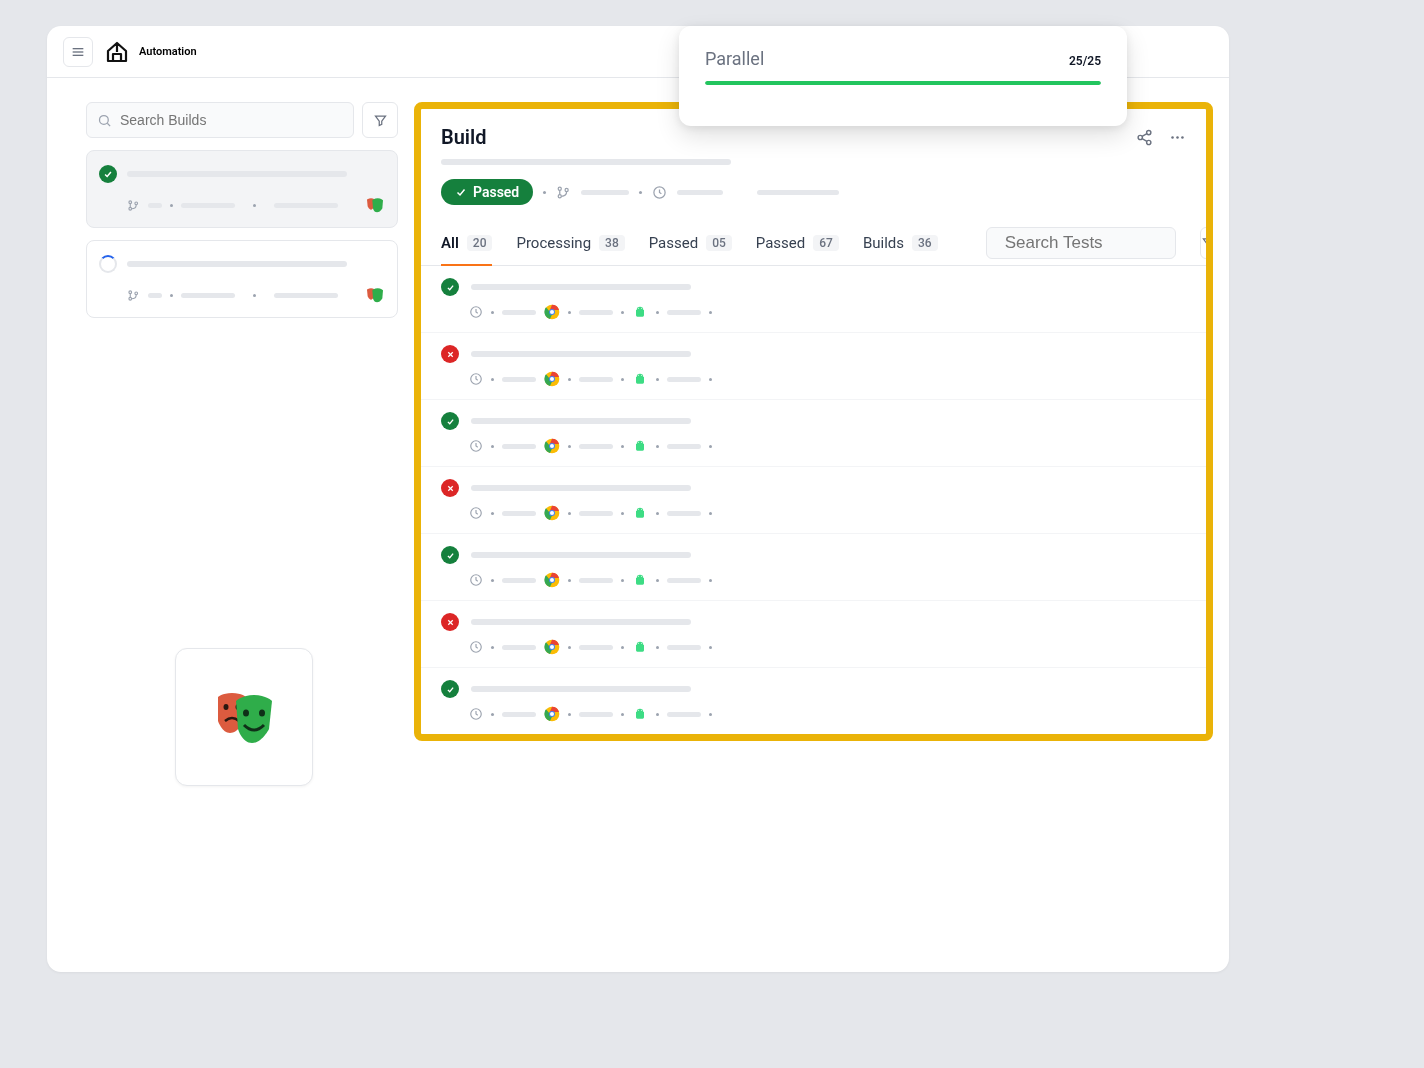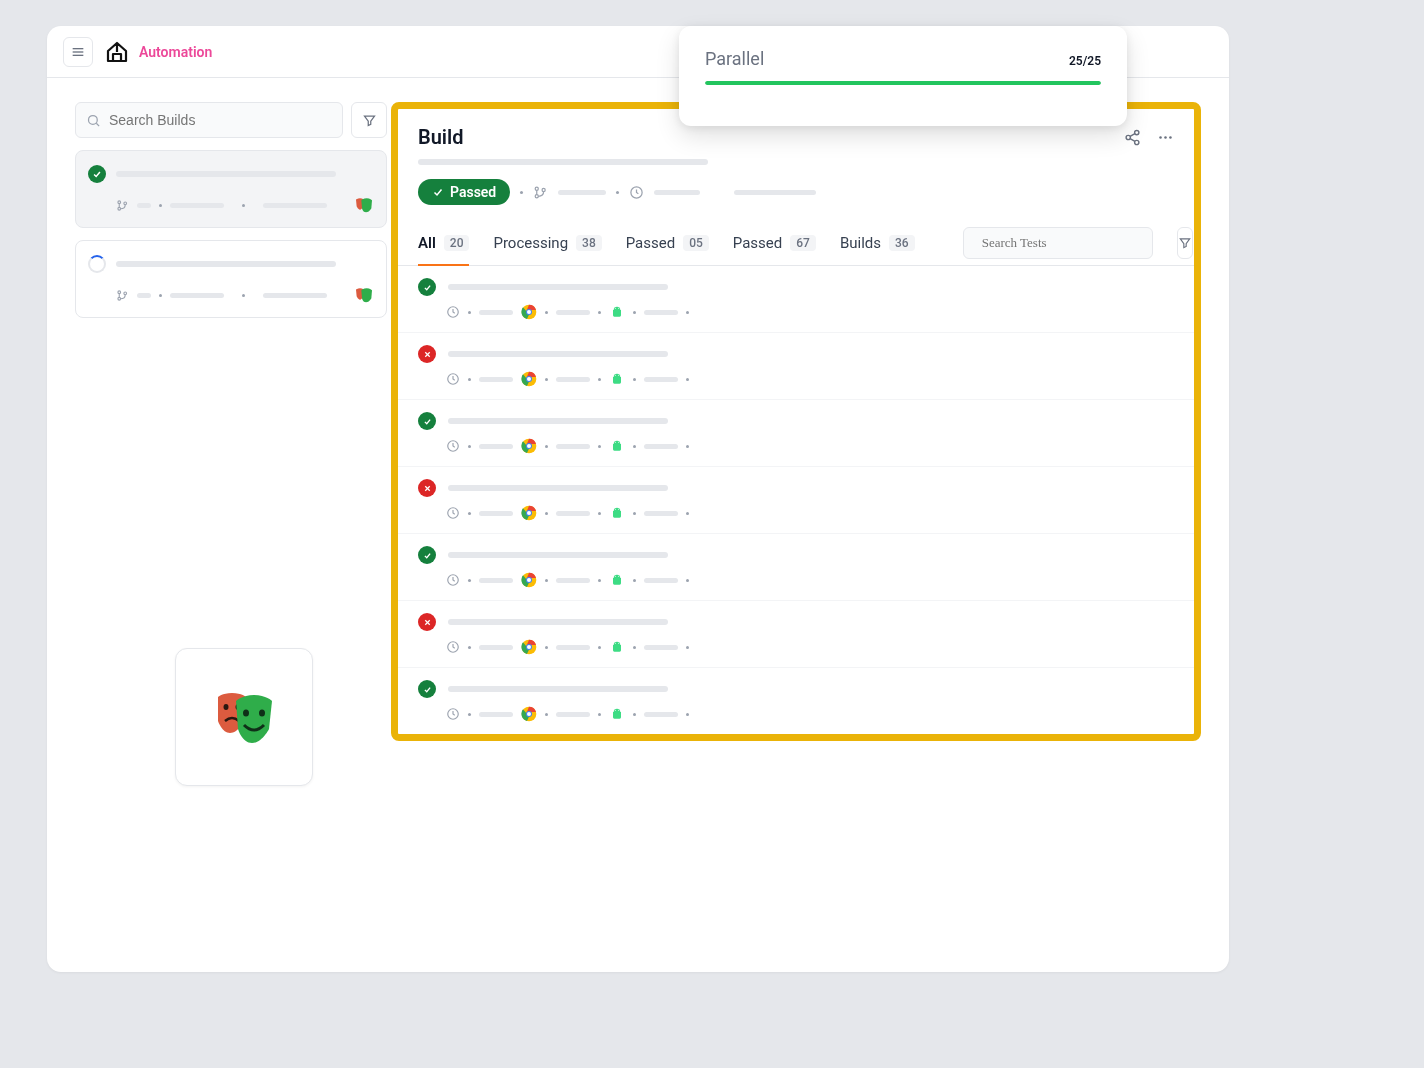--- a/index.html
+++ b/index.html
@@ -32,21 +32,21 @@
 }
 .menu-btn {
   width: 30px; height: 30px;
   border: 1px solid #e5e7eb;
   border-radius: 6px;
   display: flex; align-items: center; justify-content: center;
   background: #fff;
   cursor: pointer;
 }
 .logo-wrap { display: flex; align-items: center; gap: 10px; }
-.app-title { font-size: 14px; font-weight: 600; color: #ec4899; }
+.app-title { font-size: 11px; font-weight: 600; color: #000000; }
 
 .float-card {
   position: absolute;
   top: 0;
   left: 632px;
   width: 448px;
   height: 100px;
   background: #fff;
   border-radius: 12px;
   box-shadow: 0 10px 25px rgba(0,0,0,0.12), 0 2px 8px rgba(0,0,0,0.08);
@@ -55,21 +55,21 @@
   gap: 40px;
   z-index: 10;
 }
 .stat { flex: 1; }
 .stat-top { display: flex; justify-content: space-between; align-items: baseline; margin-bottom: 12px; }
 .stat-label { font-size: 18px; color: #6b7280; }
 .stat-value { font-size: 12px; font-weight: 600; color: #111827; }
 .stat-bar { height: 4px; background: #e5e7eb; border-radius: 2px; overflow: hidden; }
 .stat-bar-fill { height: 100%; border-radius: 2px; }
 
-.body { display: flex; padding: 24px 28px 16px; gap: 4px; height: calc(100% - 52px); }
+.body { display: flex; padding: 24px 16px 16px; gap: 16px; height: calc(100% - 52px); margin-left: 23px; }
 .sidebar { width: 312px; display: flex; flex-direction: column; gap: 12px; }
 .search-row { display: flex; gap: 8px; }
 .search-input {
   flex: 1;
   height: 36px;
   border: 1px solid #e5e7eb;
   background: #f9fafb;
   border-radius: 6px;
   display: flex; align-items: center;
   padding: 0 10px;
@@ -157,21 +157,21 @@
   font-weight: 500;
 }
 .tabs-spacer { flex: 1; }
 .search-tests {
   width: 190px; height: 32px;
   border: 1px solid #e5e7eb; background: #f9fafb;
   border-radius: 6px;
   display: flex; align-items: center; padding: 0 10px; gap: 8px;
   margin: 6px 0;
 }
-.search-tests input { border: none; background: transparent; outline: none; font-size: 13px; flex: 1; font-family: Liberation Serif, serif; }
+.search-tests input { border: none; background: transparent; outline: none; font-size: 17px; flex: 1; }
 .filter-btn-sm {
   width: 32px; height: 32px;
   border: 1px solid #e5e7eb; background: #fff;
   border-radius: 6px; display: flex; align-items: center; justify-content: center;
   cursor: pointer;
 }
 
 .test-row {
   padding: 12px 20px;
   border-bottom: 1px solid #f3f4f6;

